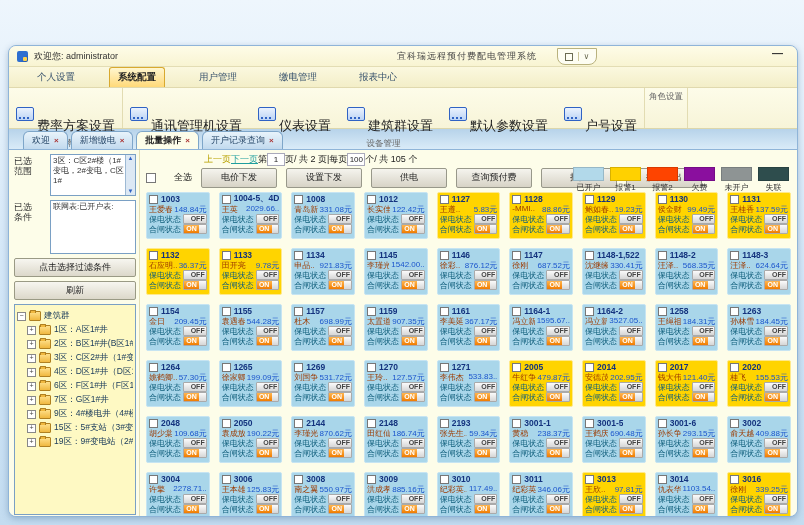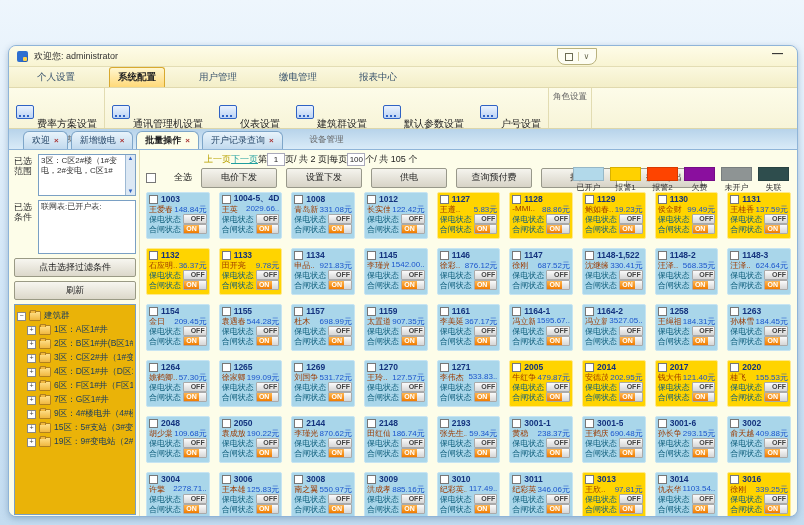--- a/index.html
+++ b/index.html
@@ -35,47 +35,47 @@
   
   .ribbon{height:40px;background:linear-gradient(#fdfce9,#f7f4d8);display:flex;
           border-bottom:1px solid #dcd6ab;}
   .rgroup{display:flex;flex-direction:column;border-right:1px solid #e2dcb2;padding:2px 4px 0 4px;}
   .rbtns{display:flex;flex:1;align-items:center;gap:10px;}
   .rbtn{display:flex;align-items:center;gap:3px;padding:2px 3px;border-radius:2px;cursor:default;}
   .ricon{width:16px;height:12px;border:1px solid #2f62c4;border-radius:2px;
          background:linear-gradient(#eaf2fd,#bcd4f5);position:relative;flex:0 0 auto;}
   .ricon:after{content:"";position:absolute;left:2px;right:2px;bottom:1px;height:2px;
                background:repeating-linear-gradient(90deg,#2f62c4 0 2px,transparent 2px 4px);}
-  .rlbl{font-size:10px;color:#222;white-space:nowrap;margin-top:25px;}
+  .rlbl{font-size:13px;color:#222;white-space:nowrap;margin-top:25px;}
   .rcap{font-size:8.5px;color:#666;text-align:center;padding:1px 0 2px;}
   
   .tabstrip{height:20px;background:linear-gradient(#b7d3ea,#d9ebf8);display:flex;
             align-items:flex-end;padding-left:14px;gap:3px;border-bottom:1px solid #8fb4d8;}
   .dtab{display:flex;align-items:center;gap:4px;font-size:9px;color:#2a4a6b;
         background:linear-gradient(#e8f3fb,#c2daee);border:1px solid #7ea6c9;border-bottom:none;
         border-radius:6px 6px 0 0;padding:2px 8px;height:13px;}
   .dtab.active{background:#fdfde9;font-weight:bold;color:#222;}
   .dtab .x{color:#a33;font-size:8px;font-weight:bold;line-height:1;}
   
   .content{display:flex;height:369px;background:#fdfde9;}
   .sidebar{width:122px;flex:0 0 auto;padding:4px 3px 4px 5px;display:flex;
            flex-direction:column;gap:4px;border-right:1px solid #e4dfb6;}
-  .sb-row{display:flex;gap:2px;justify-content:flex-end;}
+  .sb-row{display:flex;gap:14px;justify-content:flex-end;}
   .sb-label{width:22px;font-size:9px;color:#333;line-height:1.15;padding-top:2px;}
   .sb-box{flex:1;background:#fff;border:1px solid #7aa0c4;font-size:8px;color:#333;
           padding:1px 2px;position:relative;overflow:hidden;line-height:1.25;}
   .sb-box.range{height:38px;padding-right:10px;}
   .sb-box.cond{height:50px;}
   .sb-scroll{position:absolute;right:0;top:0;bottom:0;width:9px;background:#dce8f4;
              border-left:1px solid #9db9d4;display:flex;flex-direction:column;
              justify-content:space-between;align-items:center;}
   .sb-scroll span{font-size:6px;color:#2f62c4;line-height:7px;}
   .sb-btn{height:17px;font-size:9px;color:#222;text-align:center;line-height:16px;
           background:linear-gradient(#f7f6f0,#dcd8ca);border:1px solid #9a9a85;border-radius:2px;}
-  .tree{flex:1;background:#eab308;border:1px solid #7aa0c4;padding:3px 2px;overflow:hidden;}
+  .tree{flex:1;background:#fef9c3;border:1px solid #7aa0c4;padding:3px 2px;overflow:hidden;}
   .trow{display:flex;align-items:center;gap:3px;font-size:8.5px;color:#20405e;
         white-space:nowrap;margin:2px 0;overflow:hidden;}
   .trow.child{padding-left:10px;align-items:center;}
   .texp{width:7px;height:7px;border:1px solid #888;background:#fff;font-size:7px;
         line-height:6px;text-align:center;color:#444;flex:0 0 auto;}
   .tfold{width:10px;height:8px;background:linear-gradient(#ffe08a,#f0b840);
          border:1px solid #b08020;border-radius:1px;flex:0 0 auto;position:relative;}
   .tfold:before{content:"";position:absolute;top:-2px;left:0;width:4px;height:2px;
                 background:#f0b840;border:1px solid #b08020;border-bottom:none;border-radius:1px 1px 0 0;}
   .main{flex:1;padding:3px 6px 0 6px;display:flex;flex-direction:column;overflow:hidden;}
@@ -118,20 +118,21 @@
                  color:#fff;font-size:7px;font-weight:bold;text-align:center;line-height:8px;}
 </style>
 </head>
 <body>
 
 <div class="window">
 
   <div class="titlebar">
     <span class="app-ico"></span>
     <span class="welcome">欢迎您: administrator</span>
+    <span class="apptitle">宜科瑞远程预付费配电管理系统</span>
     <span class="winpill">
       <span class="expand-glyph"></span>
       <span class="pill-sep"></span>
       <span class="pill-v">∨</span>
     </span>
     <span class="minbtn">—</span>
   </div>
 
   <div class="menubar">
       <div class="menu-item">个人设置</div>

